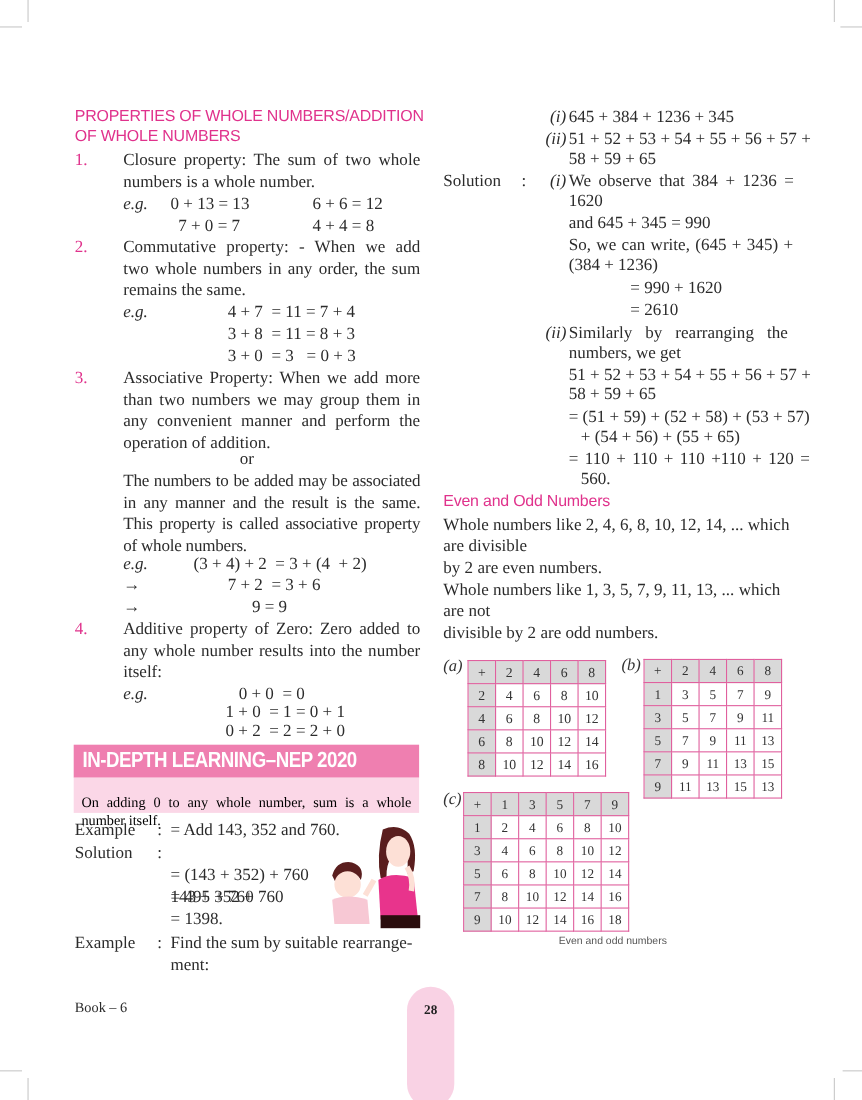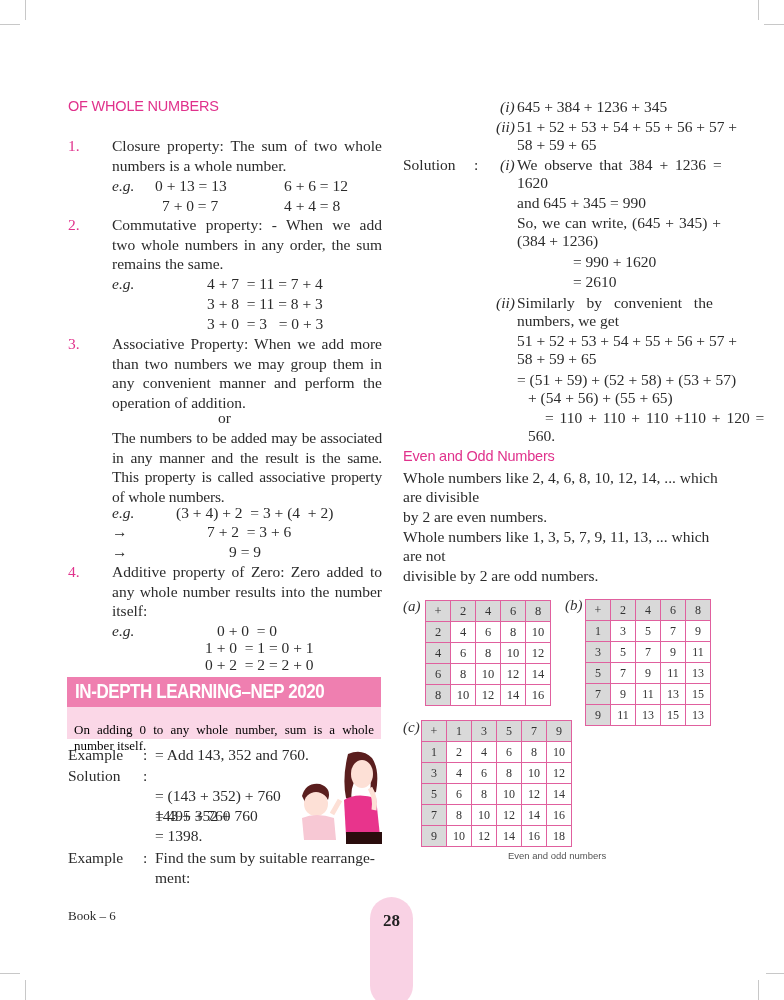--- a/index.html
+++ b/index.html
@@ -19,36 +19,37 @@
                  font-size:20px; color:#ffffff; letter-spacing:-0.5px; transform:scaleX(0.85); transform-origin:left; }
   .banner-body { position:absolute; left:67px; top:707px; width:314px; height:32px; background:#fbd7e7; }
   .banner-body div { position:absolute; left:7px; top:15px; width:300px; font-family:"Liberation Serif", serif;
                  font-size:13px; line-height:15.5px; color:#000000; text-align:justify; }
   table.add { border-collapse:collapse; position:absolute; font-family:"Liberation Serif", serif; font-size:12.5px; color:#333; }
   table.add td { border:1.5px solid #e0609e; text-align:center; padding:0; height:20px; width:24px; }
   table.add td.h { background:#d9d9d9; }
   .tlabel { position:absolute; font-family:"Liberation Serif", serif; font-style:italic; font-size:15px; color:#333; }
   .pagepill { position:absolute; left:370px; top:897px; width:43px; height:110px; border-radius:22px; background:#f9d2e4; }
   .pagepill span { position:absolute; width:43px; text-align:center; top:14px; font-family:"Liberation Serif", serif;
-                 font-weight:bold; font-size:17px; color:#222; }
+                 font-weight:bold; font-size:12px; color:#222; }
 </style>
 </head>
 <body>
 
 <div class="crop" style="left:25px;top:0;width:1px;height:20px;"></div>
 <div class="crop" style="left:0;top:24px;width:20px;height:1px;"></div>
 <div class="crop" style="left:758px;top:0;width:1px;height:20px;"></div>
 <div class="crop" style="left:764px;top:24px;width:20px;height:1px;"></div>
 <div class="crop" style="left:25px;top:980px;width:1px;height:20px;"></div>
 <div class="crop" style="left:0;top:973px;width:20px;height:1px;"></div>
 <div class="crop" style="left:758px;top:980px;width:1px;height:20px;"></div>
 <div class="crop" style="left:766px;top:973px;width:18px;height:1px;"></div>
 
 <div>
   <div class="abs head" style="left:68px;top:97px;width:320px;">
+    <div>PROPERTIES OF WHOLE NUMBERS/ADDITION</div>
     <div>OF WHOLE NUMBERS</div>
   </div>
 
   <div class="txt num" style="top:136px;">1.</div>
   <div class="abs txt justify" style="left:112px;top:136px;width:270px;">Closure property: The sum of two whole numbers is a whole number.</div>
   <div class="abs txt ital" style="left:112px;top:176px;">e.g.</div>
   <div class="abs txt" style="left:155px;top:176px;">0 + 13  = 13</div>
   <div class="abs txt" style="left:284px;top:176px;">6 + 6 = 12</div>
   <div class="abs txt" style="left:162px;top:196px;">7 + 0  = 7</div>
   <div class="abs txt" style="left:284px;top:196px;">4 + 4 = 8</div>
@@ -127,27 +128,27 @@
   <div class="abs txt ital" style="left:500px;top:155px;">(i)</div>
   <div class="abs txt" style="left:517px;top:155px;word-spacing:3px;">We observe that 384 + 1236 =</div>
   <div class="abs txt" style="left:517px;top:173px;">1620</div>
   <div class="abs txt" style="left:517px;top:193px;">and 645 + 345 = 990</div>
   <div class="abs txt" style="left:517px;top:213px;word-spacing:1px;">So, we can write, (645 + 345) +</div>
   <div class="abs txt" style="left:517px;top:231px;">(384 + 1236)</div>
   <div class="abs txt" style="left:573px;top:252px;">= 990 + 1620</div>
   <div class="abs txt" style="left:573px;top:272px;">= 2610</div>
 
   <div class="abs txt ital" style="left:496px;top:293px;">(ii)</div>
-  <div class="abs txt" style="left:517px;top:293px;word-spacing:8px;">Similarly by convenient the</div>
+  <div class="abs txt" style="left:517px;top:293px;word-spacing:8px;">Similarly by rearranging the</div>
   <div class="abs txt" style="left:517px;top:311px;">numbers, we get</div>
   <div class="abs txt" style="left:517px;top:331px;">51 + 52 + 53 + 54 + 55 + 56 + 57 +</div>
   <div class="abs txt" style="left:517px;top:349px;">58 + 59 + 65</div>
   <div class="abs txt" style="left:517px;top:370px;">= (51 + 59) + (52 + 58) + (53 + 57)</div>
   <div class="abs txt" style="left:528px;top:388px;">+ (54 + 56) + (55 + 65)</div>
-  <div class="abs txt" style="left:545px;top:408px;word-spacing:2px;">= 110 + 110 + 110 +110 + 120 =</div>
+  <div class="abs txt" style="left:517px;top:408px;word-spacing:2px;">= 110 + 110 + 110 +110 + 120 =</div>
   <div class="abs txt" style="left:528px;top:426px;">560.</div>
 
   <div class="abs head" style="left:403px;top:447px;">Even and Odd Numbers</div>
   <div class="abs txt" style="left:403px;top:468px;">Whole numbers like 2, 4, 6, 8, 10, 12, 14, ... which</div>
   <div class="abs txt" style="left:403px;top:487px;">are divisible</div>
   <div class="abs txt" style="left:403px;top:507px;">by 2 are even numbers.</div>
   <div class="abs txt" style="left:403px;top:527px;">Whole numbers like 1, 3, 5, 7, 9, 11, 13, ... which</div>
   <div class="abs txt" style="left:403px;top:546px;">are not</div>
   <div class="abs txt" style="left:403px;top:566px;">divisible by 2 are odd numbers.</div>
 

